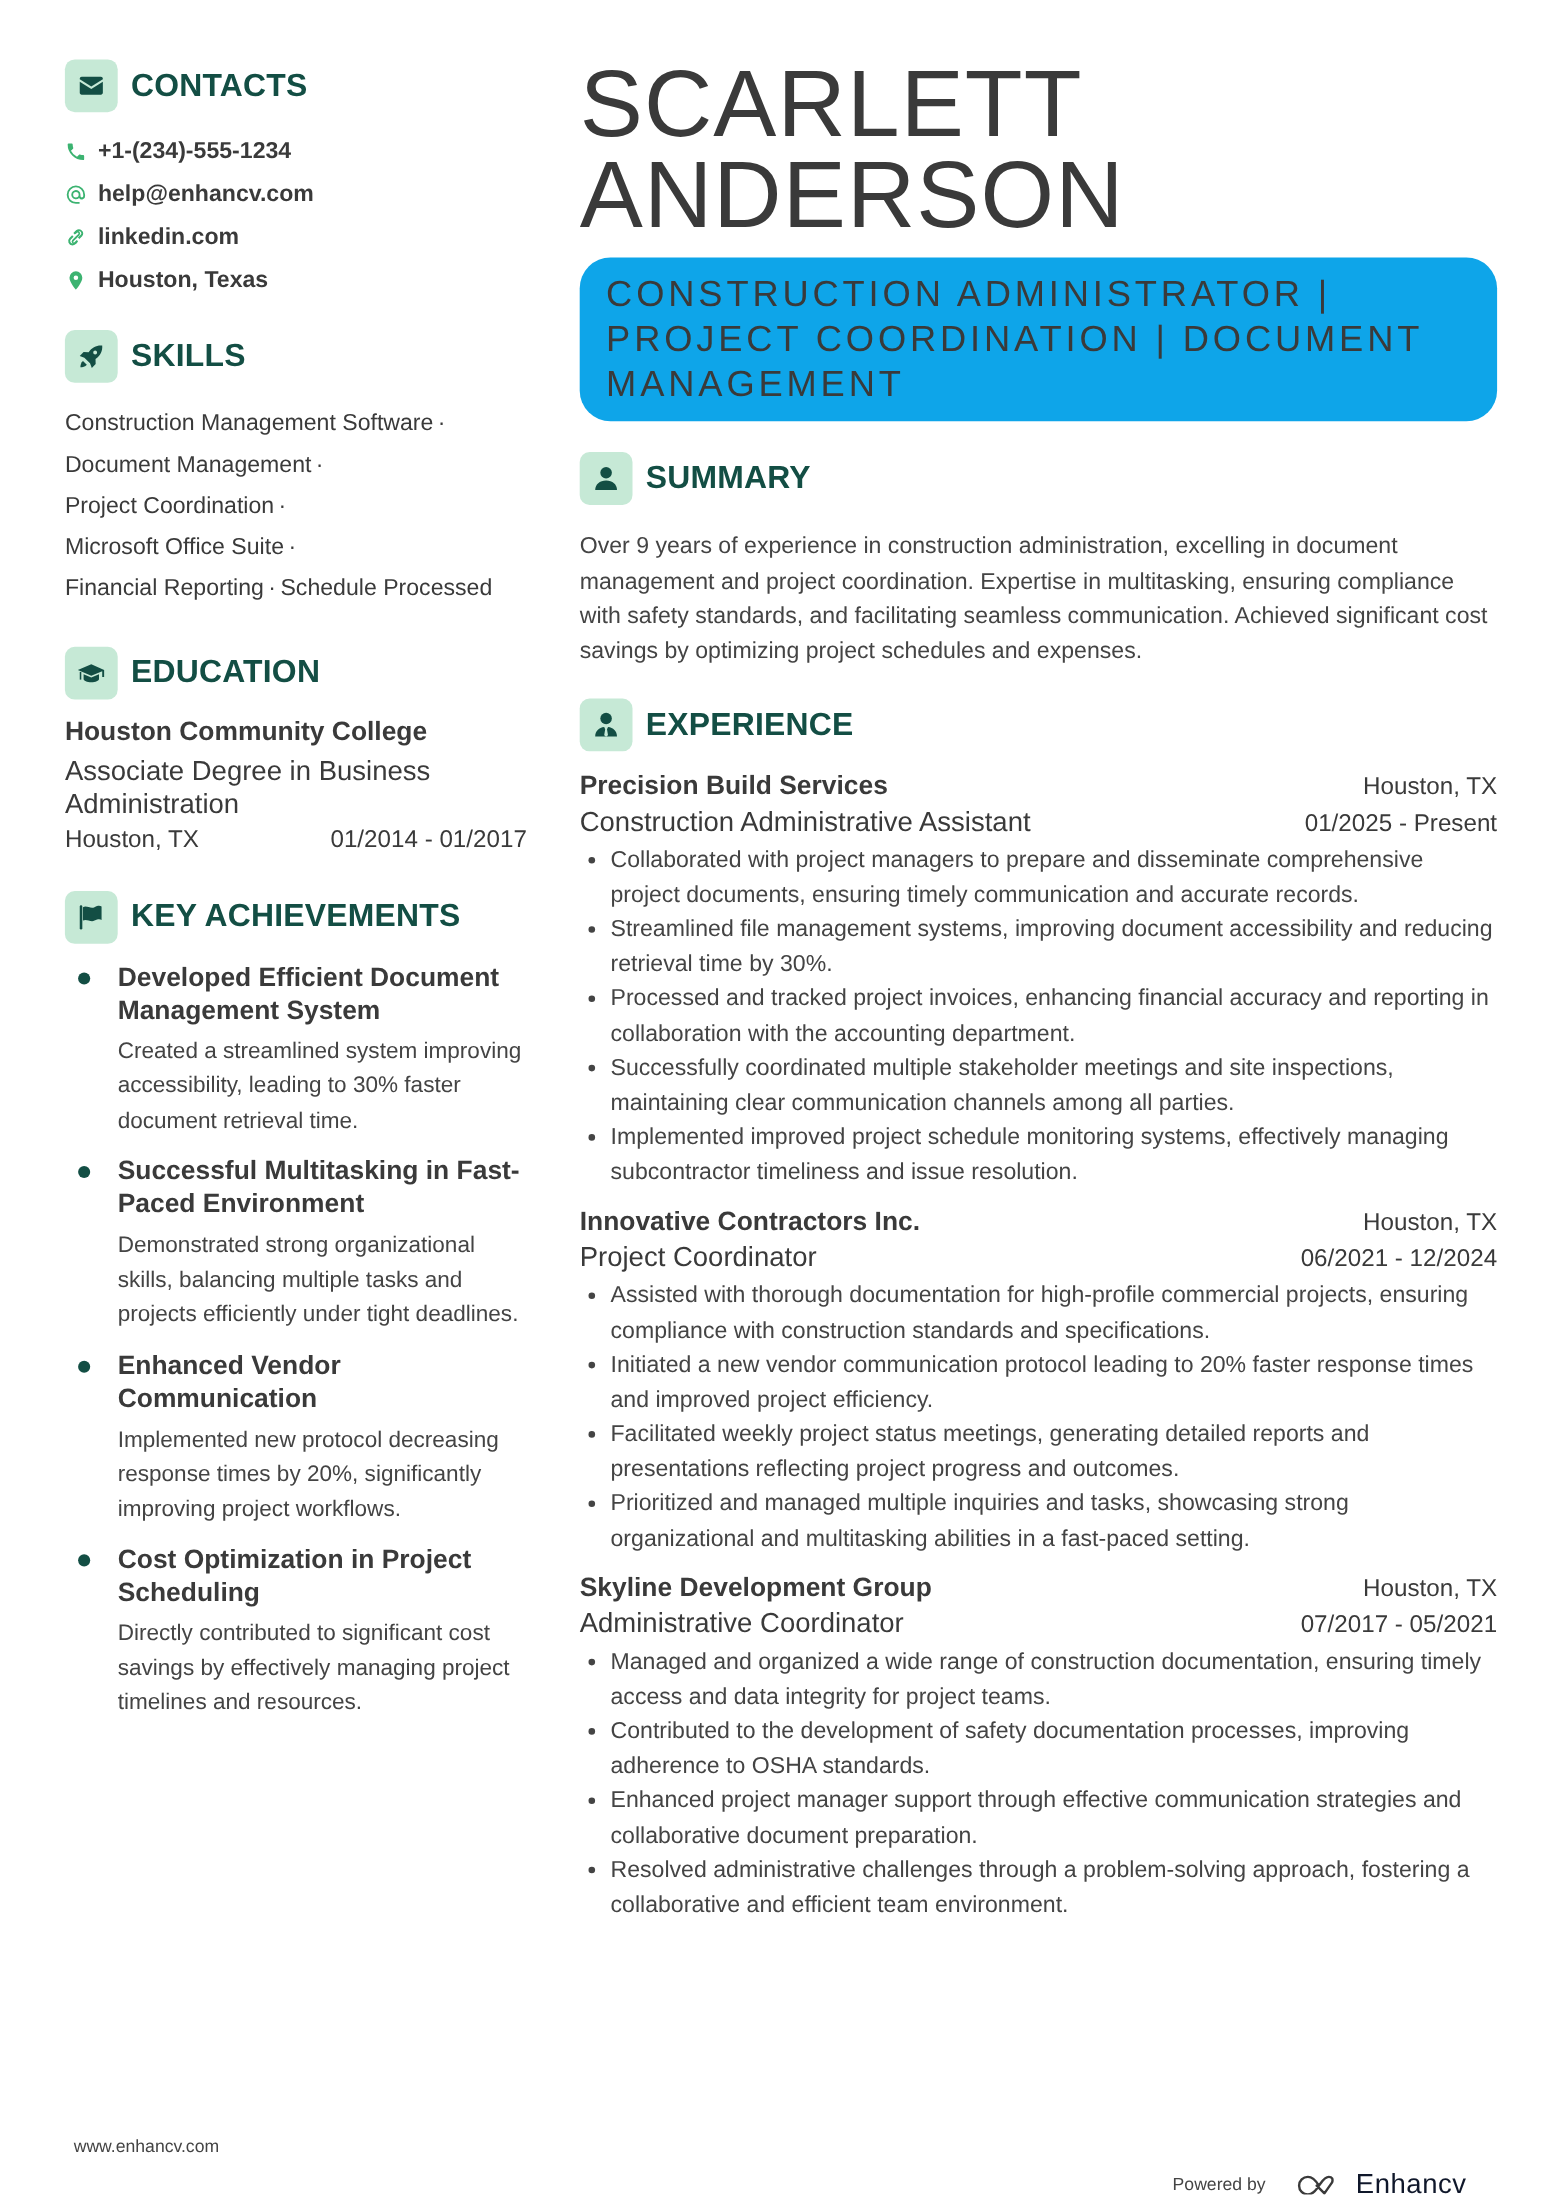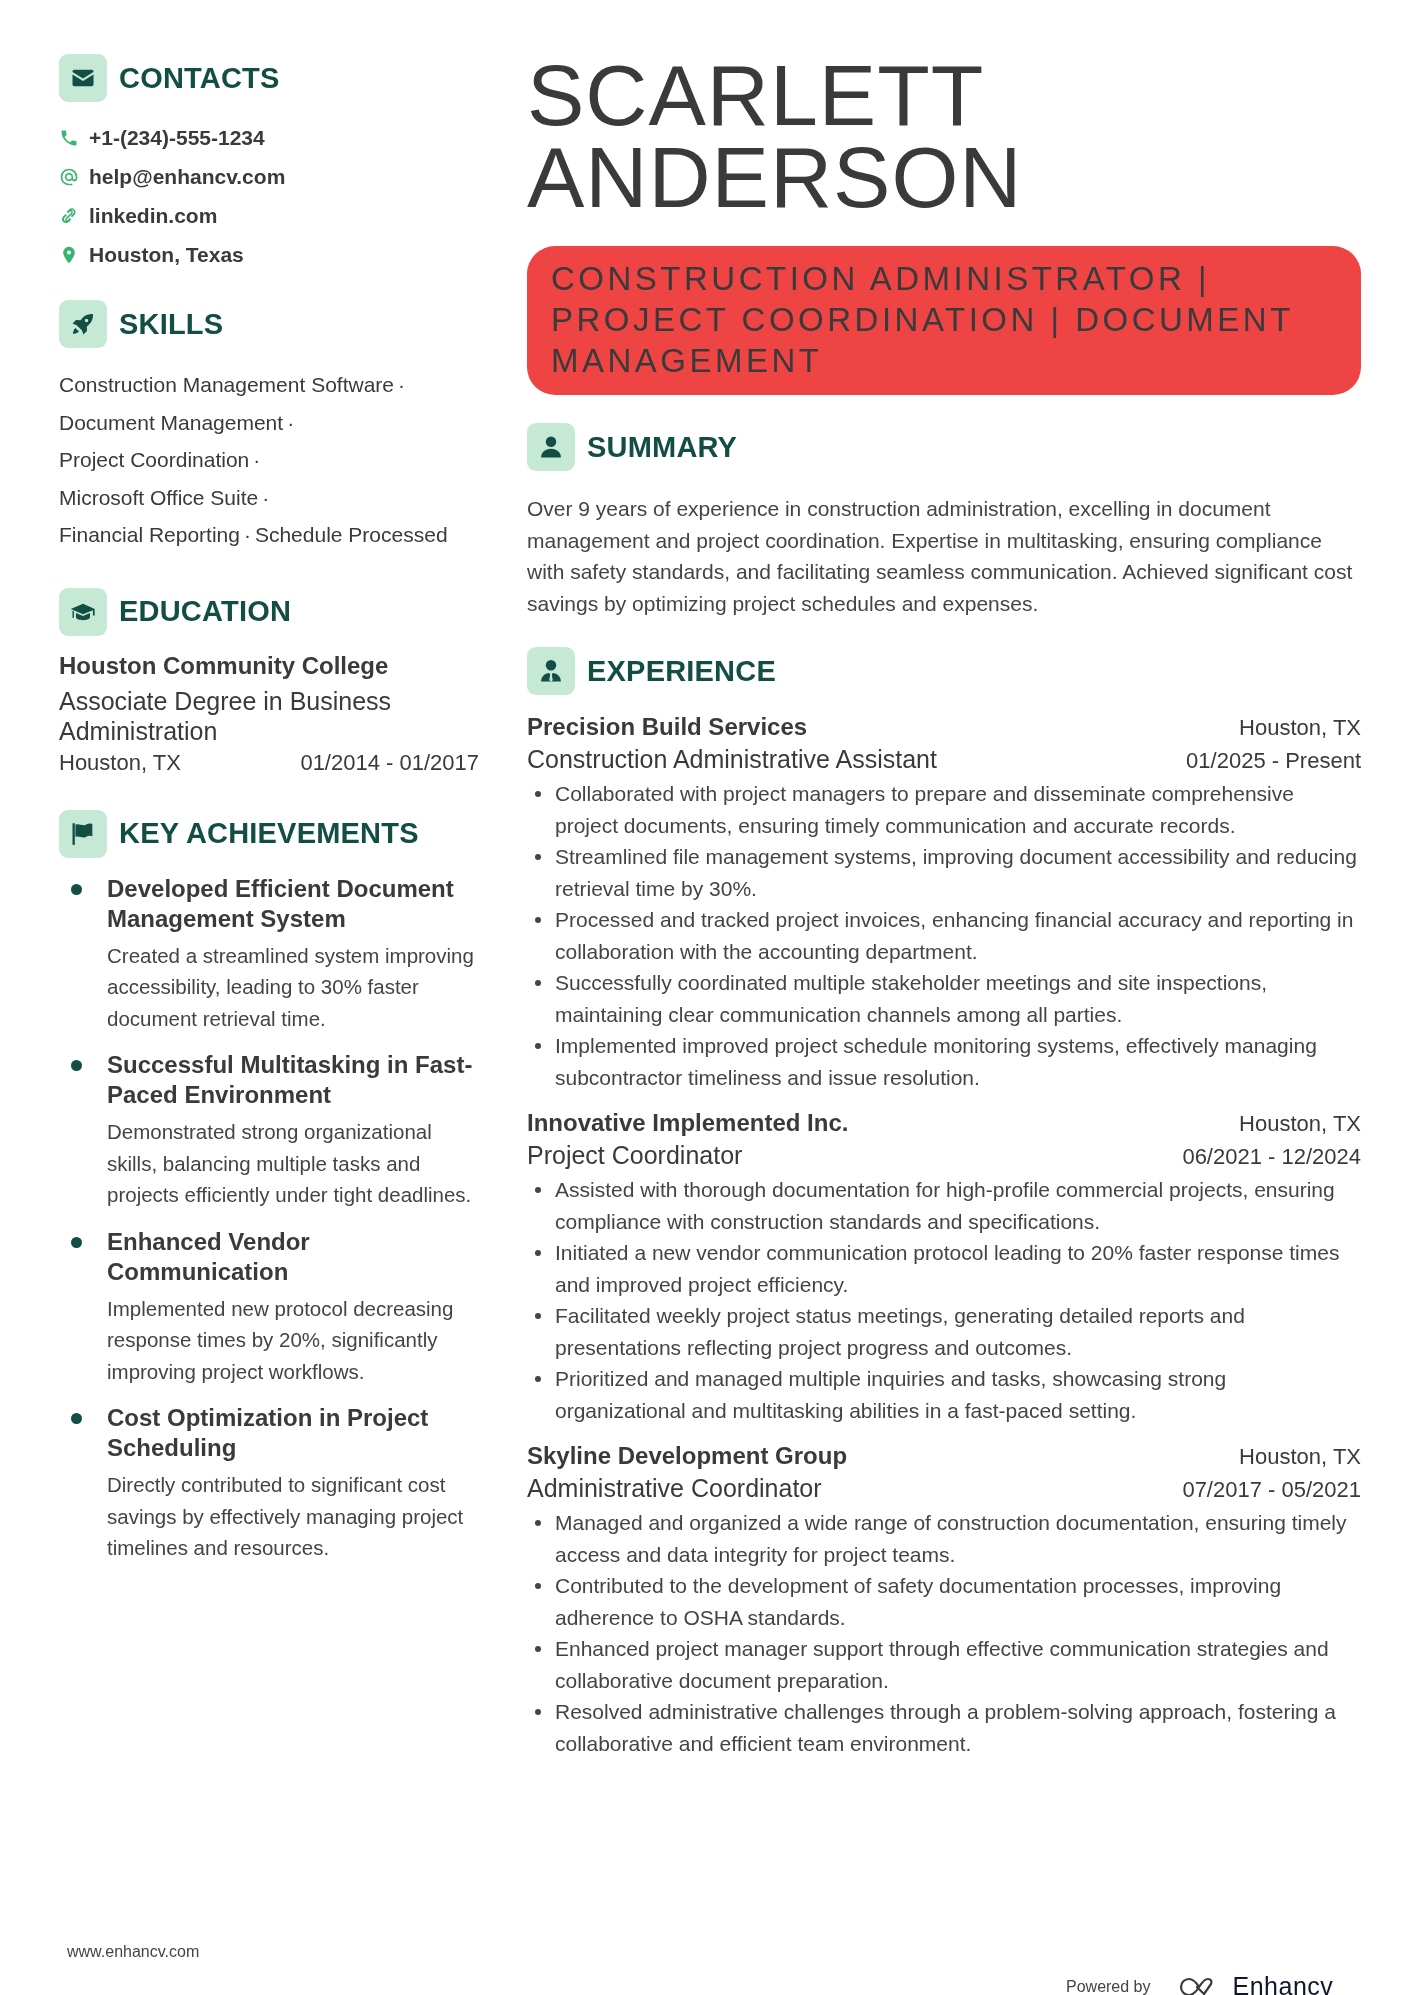--- a/index.html
+++ b/index.html
@@ -32,21 +32,21 @@
 
   
   .ach-list { margin-top: 16px; }
   .ach { position: relative; padding-left: 48px; margin-bottom: 16px; }
   .ach .bullet { position: absolute; left: 12px; top: 10px; width: 11px; height: 11px; border-radius: 50%; background: #134e44; }
   .ach-title { font-size: 24px; font-weight: bold; line-height: 30px; color: #3a3a3a; }
   .ach-desc { margin-top: 6px; font-size: 20.5px; line-height: 31.5px; color: #444; }
 
   
   .name { font-size: 86px; line-height: 82px; font-weight: normal; color: #3a3a3a; letter-spacing: 1px; }
-  .banner { margin-top: 28px; background: #ef4444; border-radius: 28px; padding: 12px 24px 14px; }
+  .banner { margin-top: 16px; background: #0ea5e9; border-radius: 28px; padding: 12px 24px 14px; }
   .banner-text { font-size: 33px; line-height: 41px; letter-spacing: 3.5px; color: #3a3a3a; text-transform: uppercase; }
 
   .summary-head { margin-top: 28px; }
   .summary { margin-top: 22px; font-size: 21px; line-height: 31.5px; color: #444; }
   .exp-head { margin-top: 28px; }
 
   .job { margin-top: 16px; }
   .job-row { display: flex; justify-content: space-between; align-items: baseline; }
   .job-company { font-size: 24px; font-weight: bold; color: #3a3a3a; }
   .job-loc { font-size: 22px; color: #3a3a3a; }
@@ -235,21 +235,21 @@
         <li>Collaborated with project managers to prepare and disseminate comprehensive project documents, ensuring timely communication and accurate records.</li>
         <li>Streamlined file management systems, improving document accessibility and reducing retrieval time by 30%.</li>
         <li>Processed and tracked project invoices, enhancing financial accuracy and reporting in collaboration with the accounting department.</li>
         <li>Successfully coordinated multiple stakeholder meetings and site inspections, maintaining clear communication channels among all parties.</li>
         <li>Implemented improved project schedule monitoring systems, effectively managing subcontractor timeliness and issue resolution.</li>
       </ul>
     </div>
 
     <div class="job">
       <div class="job-row">
-        <span class="job-company">Innovative Implemented Inc.</span>
+        <span class="job-company">Innovative Contractors Inc.</span>
         <span class="job-loc">Houston, TX</span>
       </div>
       <div class="job-row second">
         <span class="job-title">Project Coordinator</span>
         <span class="job-dates">06/2021 - 12/2024</span>
       </div>
       <ul class="bullets">
         <li>Assisted with thorough documentation for high-profile commercial projects, ensuring compliance with construction standards and specifications.</li>
         <li>Initiated a new vendor communication protocol leading to 20% faster response times and improved project efficiency.</li>
         <li>Facilitated weekly project status meetings, generating detailed reports and presentations reflecting project progress and outcomes.</li>

